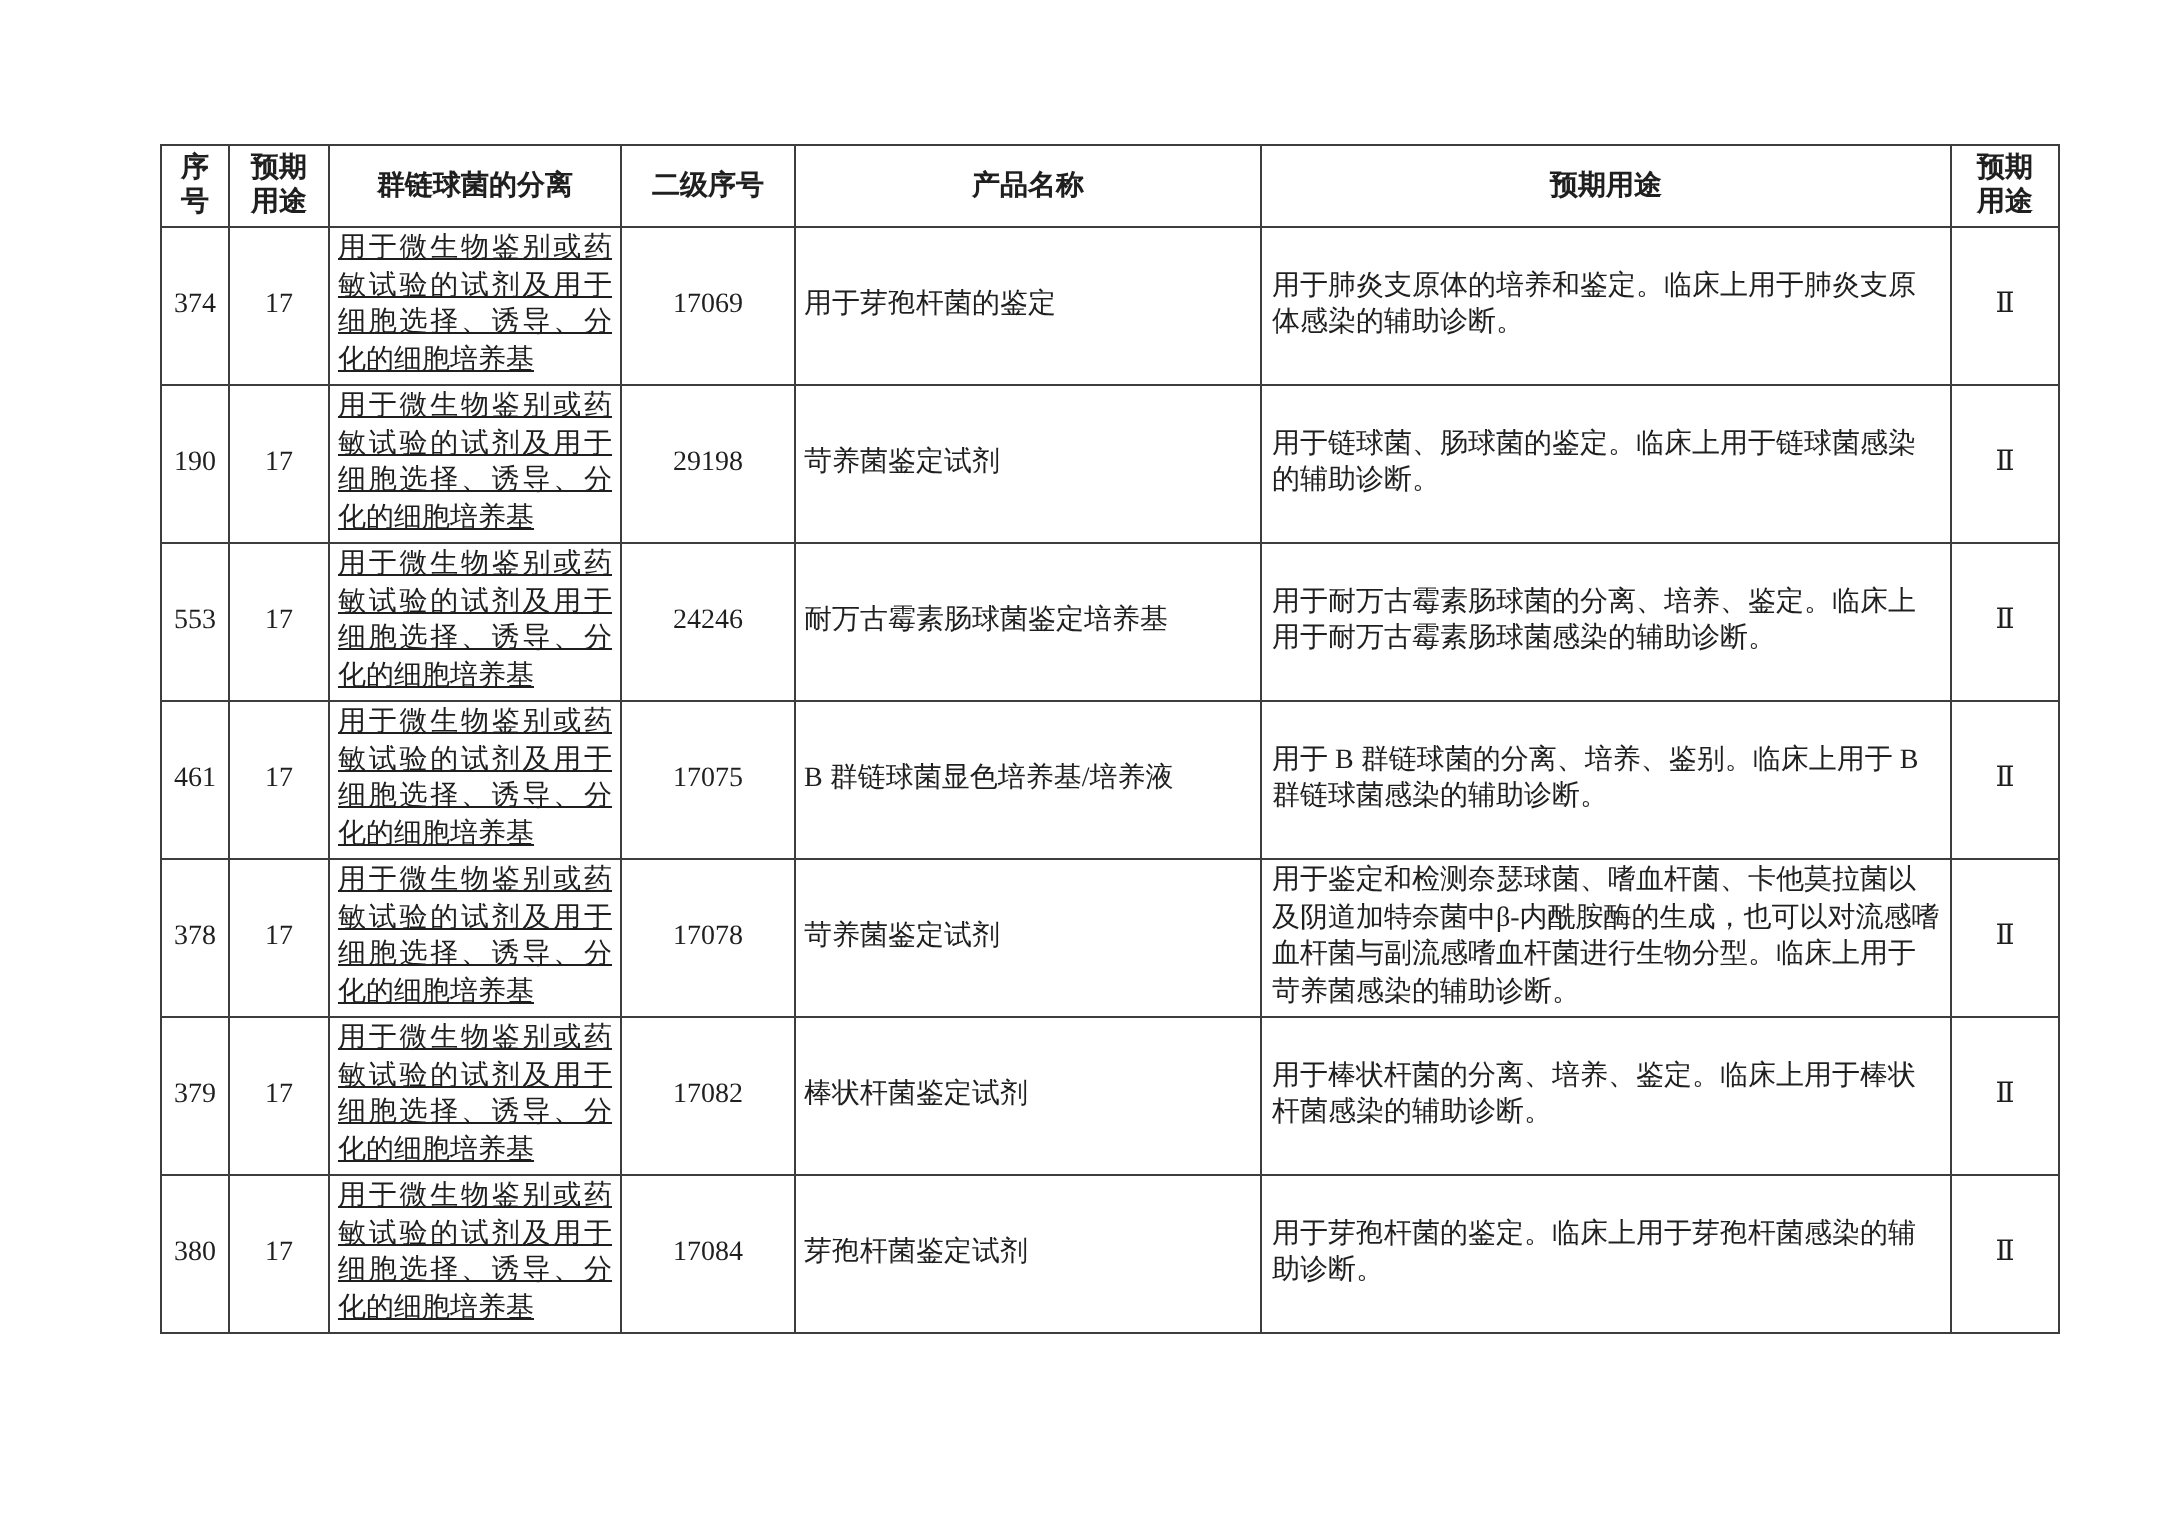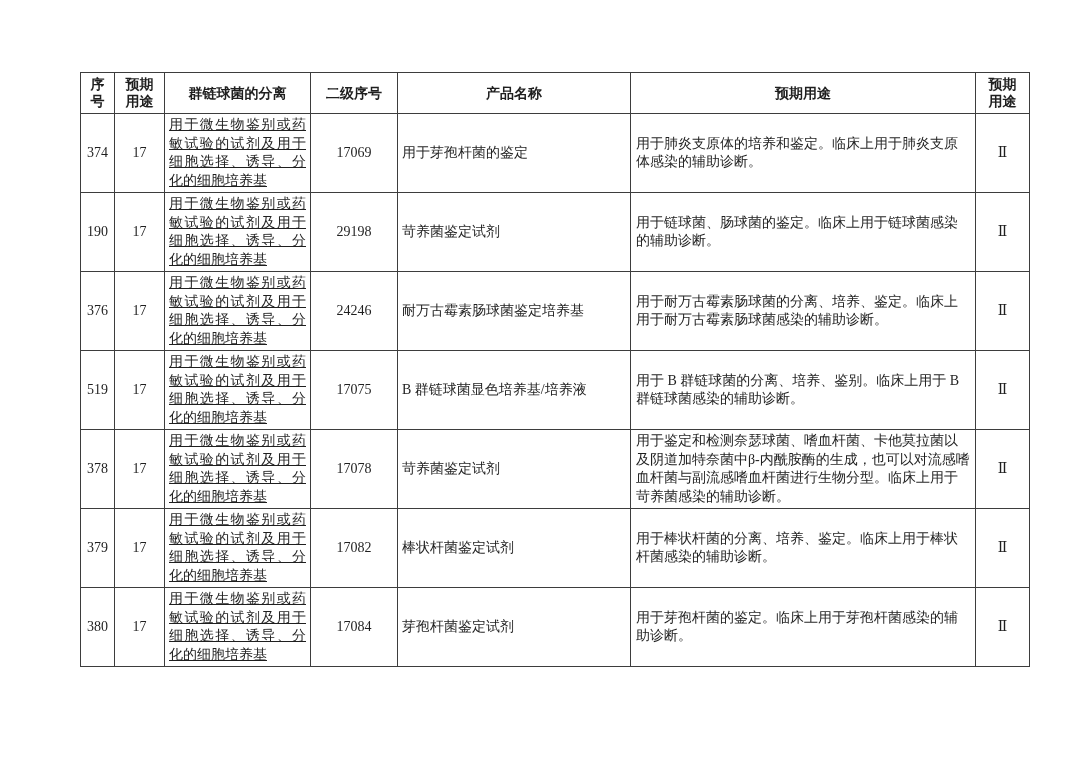--- a/index.html
+++ b/index.html
@@ -88,30 +88,30 @@
         <tr>
           <td class="c-center">190</td>
           <td class="c-center">17</td>
           <td class="col-cat c-left">用于微生物鉴别或药敏试验的试剂及用于细胞选择、诱导、分化的细胞培养基</td>
           <td class="c-center">29198</td>
           <td class="c-left">苛养菌鉴定试剂</td>
           <td class="col-use c-left">用于链球菌、肠球菌的鉴定。临床上用于链球菌感染的辅助诊断。</td>
           <td class="col-mgmt">Ⅱ</td>
         </tr>
         <tr>
-          <td class="c-center">376</td>
+          <td class="c-center">553</td>
           <td class="c-center">17</td>
           <td class="col-cat c-left">用于微生物鉴别或药敏试验的试剂及用于细胞选择、诱导、分化的细胞培养基</td>
           <td class="c-center">24246</td>
           <td class="c-left">耐万古霉素肠球菌鉴定培养基</td>
           <td class="col-use c-left">用于耐万古霉素肠球菌的分离、培养、鉴定。临床上用于耐万古霉素肠球菌感染的辅助诊断。</td>
           <td class="col-mgmt">Ⅱ</td>
         </tr>
         <tr>
-          <td class="c-center">519</td>
+          <td class="c-center">461</td>
           <td class="c-center">17</td>
           <td class="col-cat c-left">用于微生物鉴别或药敏试验的试剂及用于细胞选择、诱导、分化的细胞培养基</td>
           <td class="c-center">17075</td>
           <td class="c-left">B 群链球菌显色培养基/培养液</td>
           <td class="col-use c-left">用于 B 群链球菌的分离、培养、鉴别。临床上用于 B 群链球菌感染的辅助诊断。</td>
           <td class="col-mgmt">Ⅱ</td>
         </tr>
         <tr>
           <td class="c-center">378</td>
           <td class="c-center">17</td>

